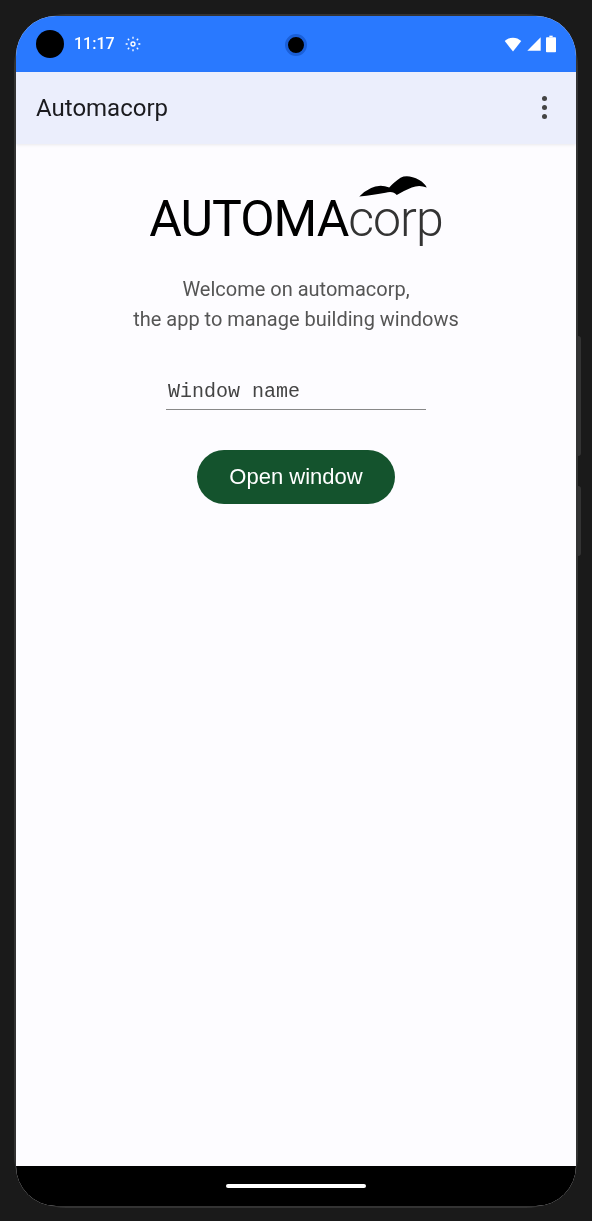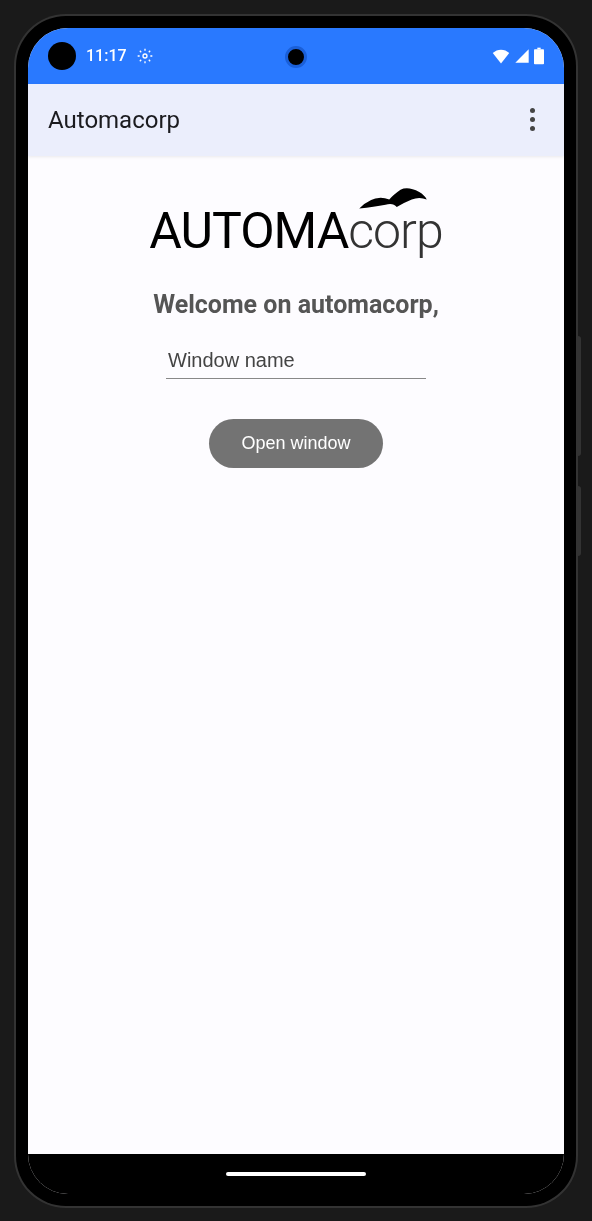--- a/index.html
+++ b/index.html
@@ -15,21 +15,20 @@
       position: relative;
       display: flex;
       align-items: center;
       justify-content: center;
     }
     .phone-frame {
       width: 560px;
       height: 1190px;
       background: #000;
       border-radius: 50px;
-      padding: 12px;
       position: relative;
       box-shadow: 0 0 0 2px #333;
     }
     .phone-buttons-right {
       position: absolute;
       right: -5px;
       top: 320px;
       width: 5px;
       height: 120px;
       background: #333;
@@ -155,49 +154,50 @@
       text-align: right;
     }
     .bird {
       position: absolute;
       top: -20px;
       right: 10px;
       width: 80px;
       height: 30px;
     }
     .welcome-text {
-      font-size: 25px;
+      font-size: 20px;
       color: #555;
       line-height: 1.5;
-      margin-bottom: 20px;
-      font-weight: 700;
+      margin-bottom: 40px;
+      font-weight: 400;
     }
     .input-wrapper {
       width: 260px;
       margin-bottom: 40px;
     }
     .text-input {
       width: 100%;
       border: none;
       border-bottom: 1.5px solid #888;
       background: transparent;
       font-size: 20px;
       color: #444;
       padding: 6px 2px;
       outline: none;
       text-align: left;
+      font-family: Liberation Mono, monospace;
     }
     .text-input::placeholder {
       color: #444;
     }
     .open-button {
-      background: #737373;
+      background: #14532d;
       color: white;
       border: none;
-      font-size: 18px;
+      font-size: 22px;
       font-weight: 500;
       padding: 14px 32px;
       border-radius: 30px;
       cursor: pointer;
     }
     .nav-bar {
       position: absolute;
       bottom: 0;
       left: 0;
       right: 0;
@@ -260,20 +260,21 @@
         <svg class="bird" viewBox="0 0 100 40" fill="#000">
           <path d="M5 30 Q 25 10 45 18 Q 50 12 60 5 Q 70 0 85 8 Q 92 12 95 18 Q 85 14 75 18 Q 65 22 55 28 Q 50 22 40 25 Q 25 28 5 30 Z"></path>
         </svg>
         <div class="logo-text">
           <span class="logo-bold">AUTOMA</span><span class="logo-light">corp</span>
         </div>
       </div>
 
       <div class="welcome-text">
         <div>Welcome on automacorp,</div>
+        <div>the app to manage building windows</div>
       </div>
 
       <div class="input-wrapper">
         <input type="text" class="text-input" placeholder="Window name" style="">
       </div>
 
       <button class="open-button">Open window</button>
     </div>
 
     <div class="nav-bar">

